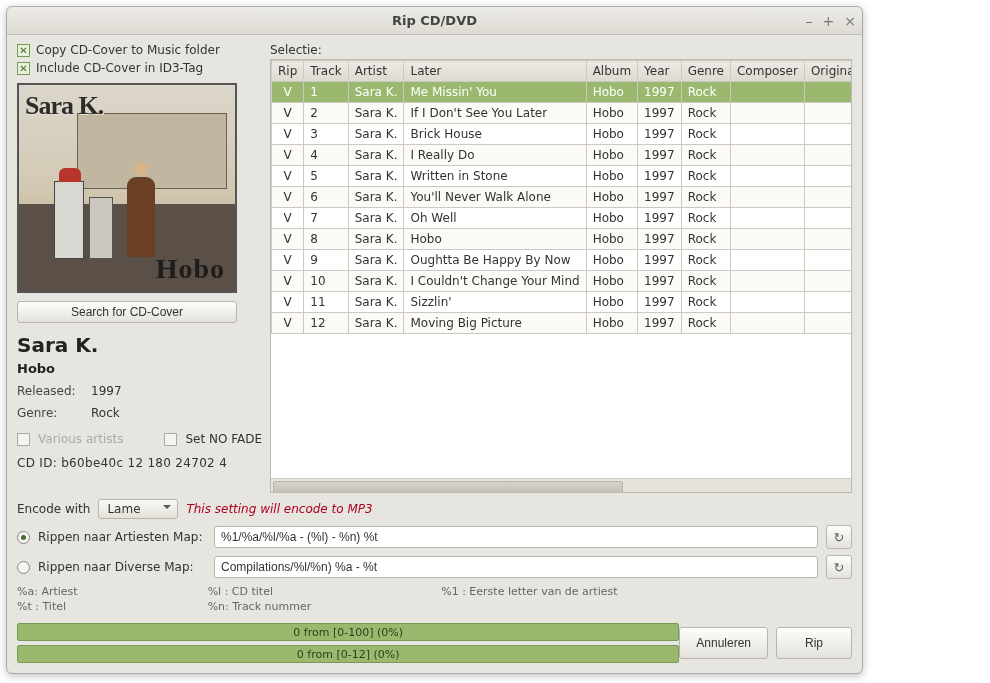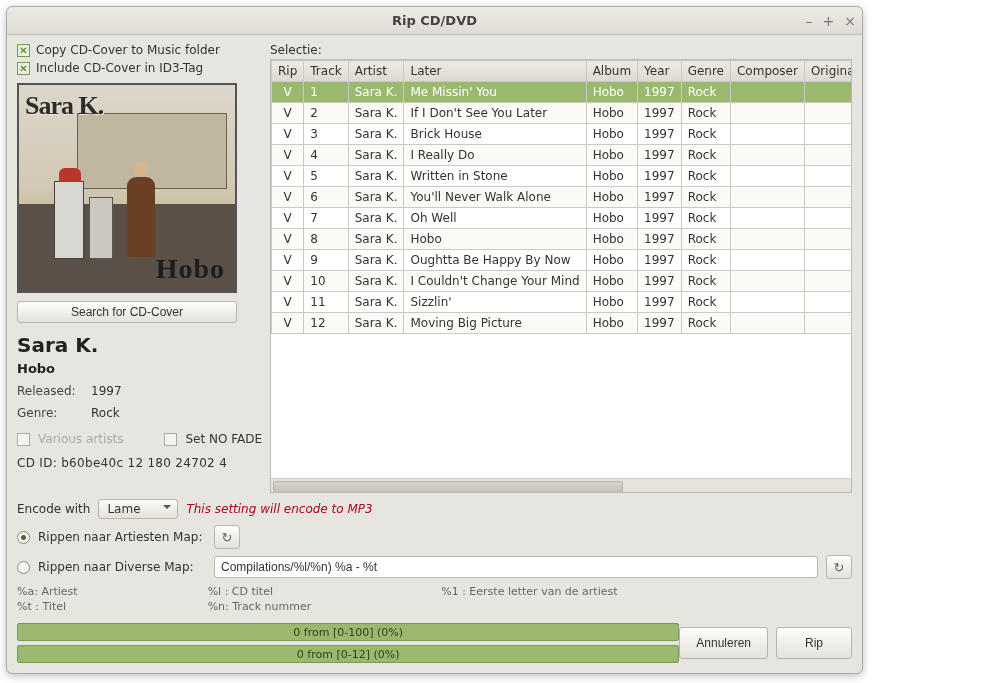--- a/index.html
+++ b/index.html
@@ -310,20 +310,21 @@
       <span>Encode with</span>
       <div class="select">
         <span>Lame</span>
       </div>
       <span class="encode-note">This setting will encode to MP3</span>
     </div>
 
     <div class="radio-row">
       <span class="radio on"></span>
       <span style="min-width:168px;">Rippen naar Artiesten Map:</span>
+      <input class="pathbox" value="%1/%a/%l/%a - (%l) - %n) %t" style="">
       <button class="btn smallbtn">
           <span class="recycle-icon">↻</span>
         </button>
     </div>
 
     <div class="radio-row">
       <span class="radio"></span>
       <span style="min-width:168px;">Rippen naar Diverse Map:</span>
       <input class="pathbox" value="Compilations/%l/%n) %a - %t" style="">
       <button class="btn smallbtn">

